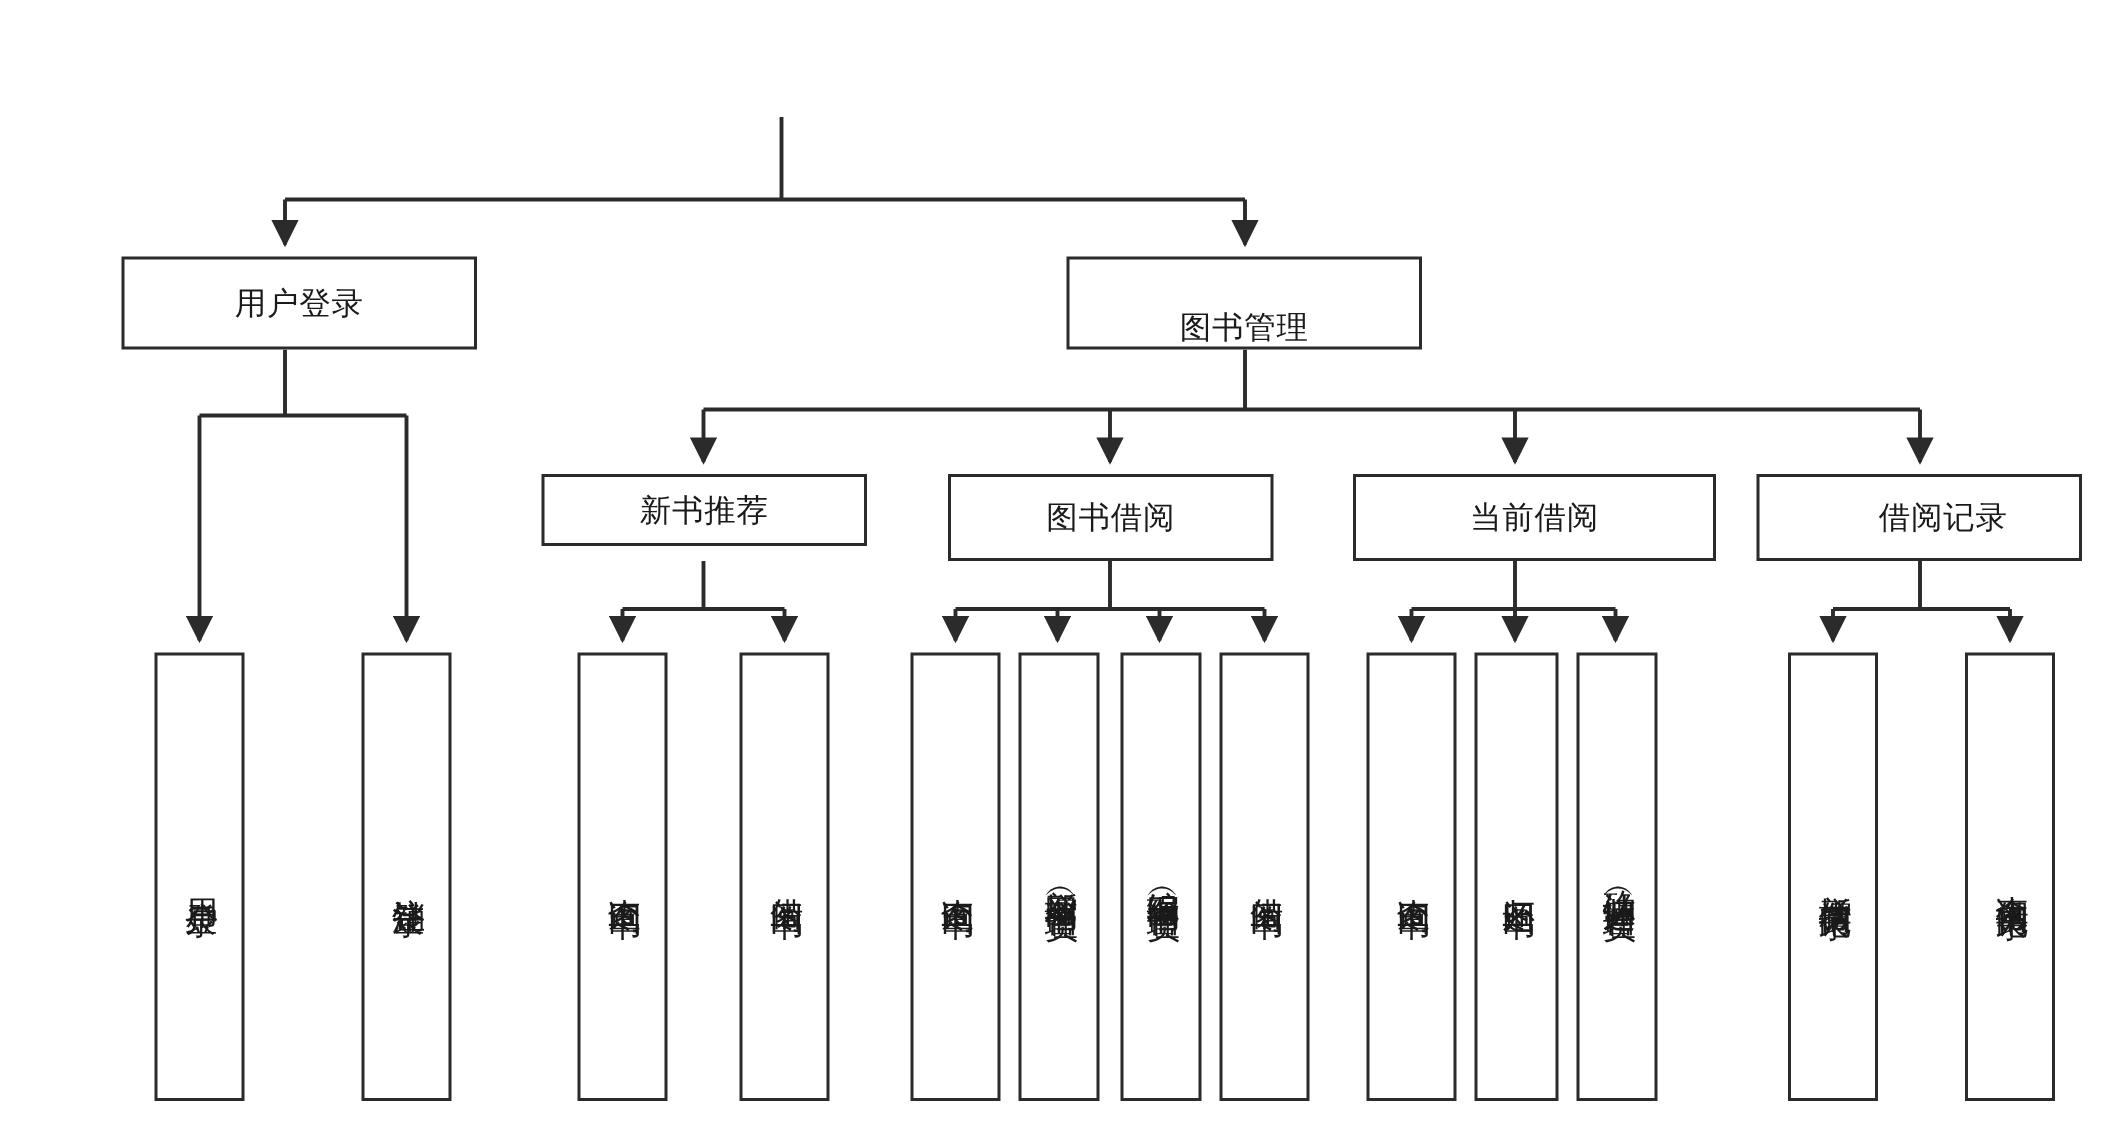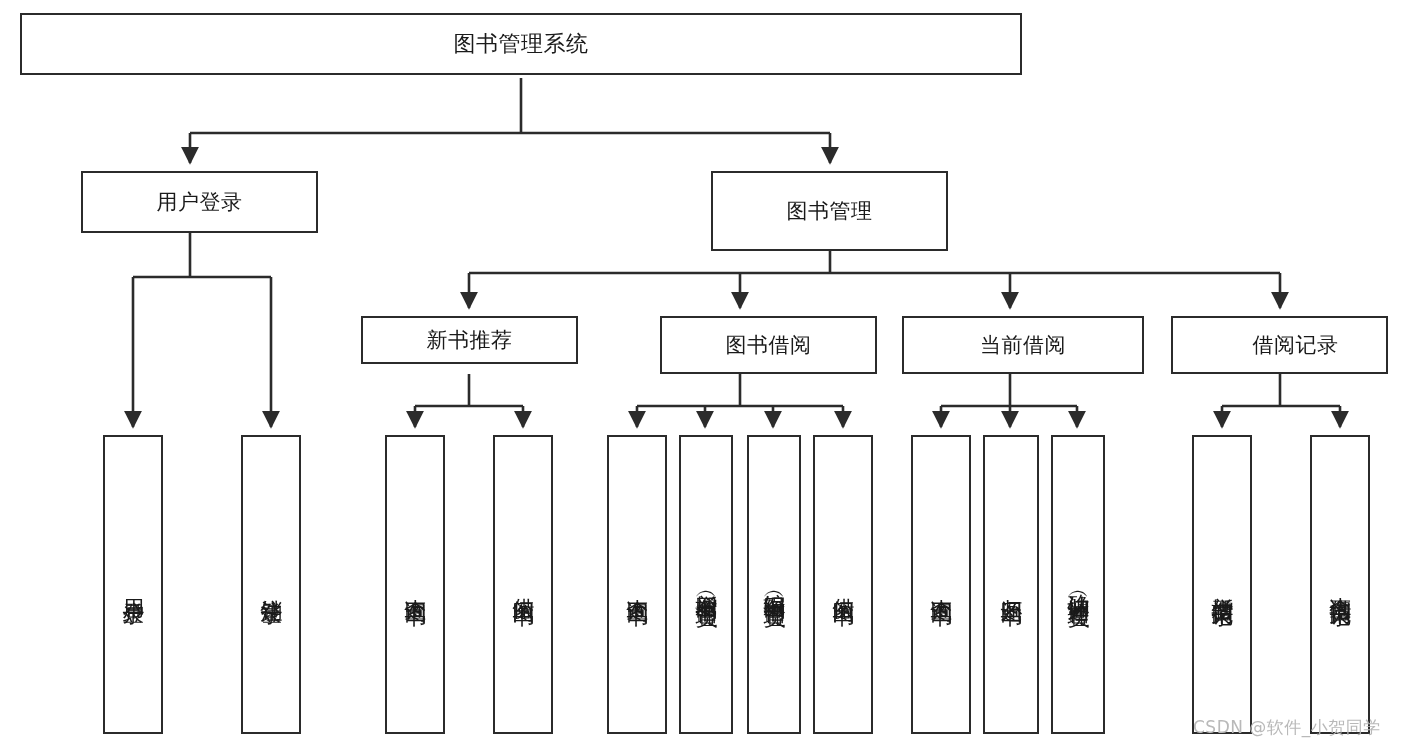--- a/index.html
+++ b/index.html
@@ -123,37 +123,34 @@
       <path d="M 1010 406 L 1010 427" marker-end="url(#arrow)"></path>
       <path d="M 1077 406 L 1077 427" marker-end="url(#arrow)"></path>
 
       <path d="M 1280 374 L 1280 406"></path>
       <path d="M 1222 406 L 1340 406"></path>
       <path d="M 1222 406 L 1222 427" marker-end="url(#arrow)"></path>
       <path d="M 1340 406 L 1340 427" marker-end="url(#arrow)"></path>
     </g>
   </svg>
 
-  <div class="node horiz root" style="left:20px; top:13px; width:1002px; height:62px;">
-    <span class="label">图书管理系统</span>
-  </div>
 
   <div class="node horiz" style="left:81px; top:171px; width:237px; height:62px;">
     <span class="label">用户登录</span>
   </div>
 
-  <div class="node horiz" style="left:711px; top:171px; width:237px; height:80px;">
+  <div class="node horiz" style="left:711px; top:171px; width:237px; height:62px;align-items:flex-end;">
     <span class="label">图书管理</span>
   </div>
 
   <div class="node horiz" style="left:361px; top:316px; width:217px; height:48px;">
     <span class="label">新书推荐</span>
   </div>
 
-  <div class="node horiz" style="left:632px; top:316px; width:217px; height:58px;margin-left:28px;">
+  <div class="node horiz" style="left:632px; top:316px; width:217px; height:58px;">
     <span class="label">图书借阅</span>
   </div>
 
   <div class="node horiz" style="left:902px; top:316px; width:242px; height:58px;">
     <span class="label">当前借阅</span>
   </div>
 
   <div class="node horiz" style="left:1171px; top:316px; width:217px; height:58px;padding-left:32px;">
     <span class="label">借阅记录</span>
   </div>
@@ -203,15 +200,14 @@
   </div>
 
   <div class="node vert" style="left:1192px; top:435px; width:60px; height:299px;">
     <span class="label">新增借阅记录</span>
   </div>
 
   <div class="node vert" style="left:1310px; top:435px; width:60px; height:299px;">
     <span class="label">查询借阅记录</span>
   </div>
 
-  <div class="watermark" style="left:1193px; top:716px;">CSDN @软件_小贺同学</div>
 
 </div>
 
 </body></html>

